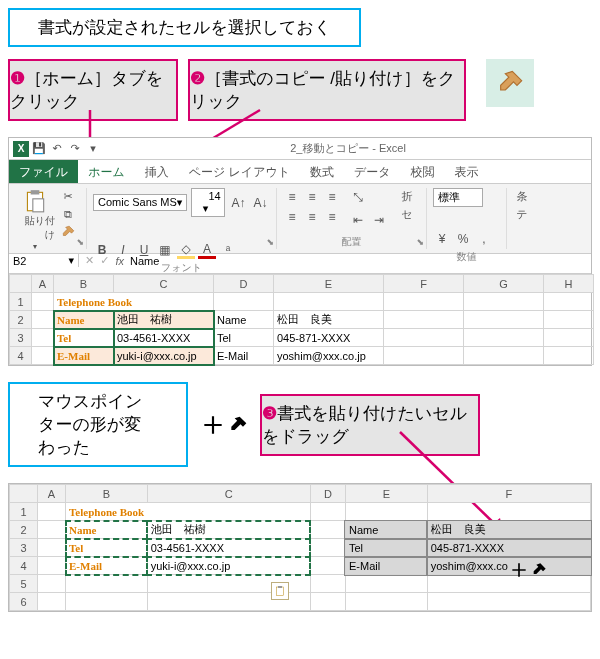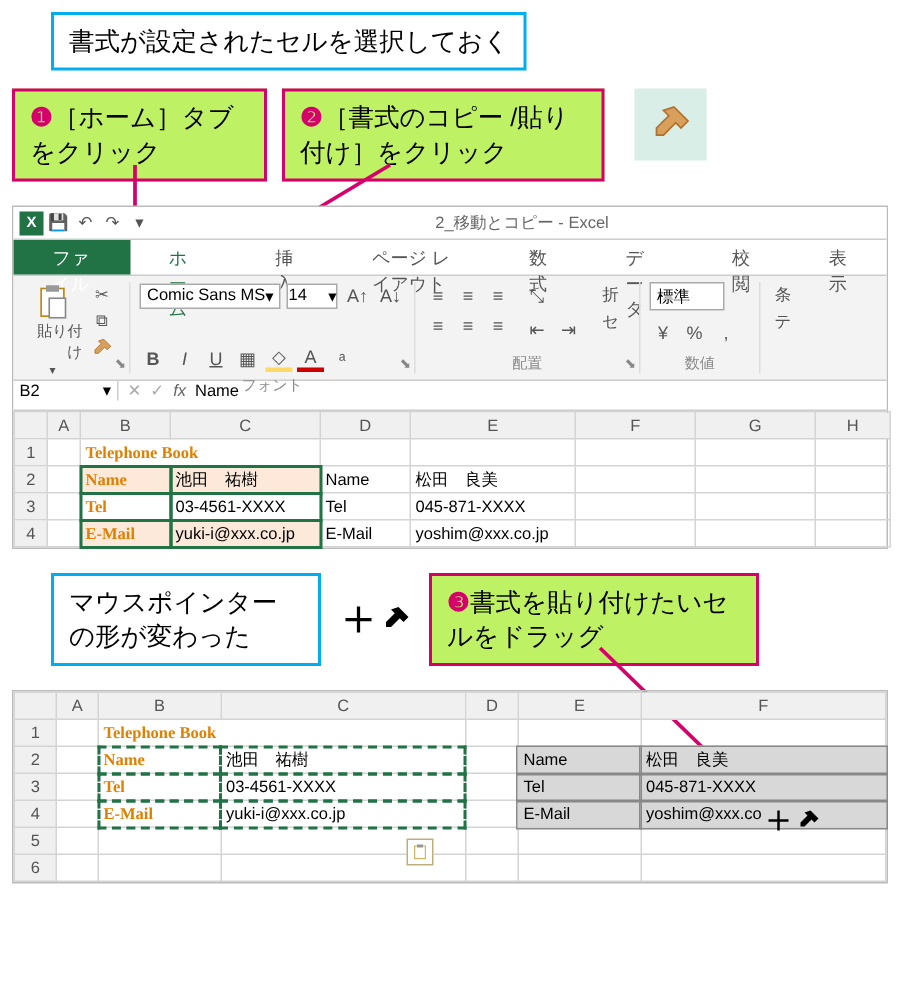--- a/index.html
+++ b/index.html
@@ -1,44 +1,44 @@
 <!DOCTYPE html>
 <html><head>
 <meta charset="utf-8">
 <style>
   * { box-sizing: border-box; margin: 0; padding: 0; }
   body { font-family: "Meiryo", "Hiragino Kaku Gothic Pro", sans-serif; font-size: 12px; background: #fff; width: 600px; }
-  .callout-blue { border: 2px solid #00aeef; padding: 6px 10px; display: inline-block; font-size: 17px; background: #fff; margin-left: 26px; }
-  .callout-pink { border: 2px solid #d6006c; padding: 6px 10px; display: inline-block; font-size: 17px; background: #bef264; position: relative; }
+  .callout-blue { border: 2px solid #00aeef; padding: 6px 28px; display: inline-block; font-size: 17px; background: #fff; }
+  .callout-pink { border: 2px solid #d6006c; padding: 6px 0; display: inline-block; font-size: 17px; background: #e5e5e5; position: relative; }
   .circled { color: #d6006c; font-weight: bold; }
   .top-area { padding: 8px; position: relative; }
   .row2 { display: flex; gap: 10px; margin-top: 12px; align-items: flex-start; }
   .brush-big { width: 48px; height: 48px; background: #d8eee6; display: flex; align-items: center; justify-content: center; margin-left: 10px; }
   .brush-big svg { width: 28px; height: 28px; }
   .excel-wrap { border: 1px solid #bbb; margin: 8px; position: relative; }
   .titlebar { background: #fff; display: flex; align-items: center; height: 22px; font-size: 11px; border-bottom: 1px solid #ccc; }
   .titlebar-left { display: flex; gap: 2px; padding: 0 4px; }
   .qat-btn { width: 16px; height: 16px; display: flex; align-items: center; justify-content: center; color: #555; }
   .titlebar-title { flex: 1; text-align: center; color: #666; }
   .tabs { display: flex; background: #fff; border-bottom: 1px solid #ccc; height: 24px; font-size: 12px; }
-  .tab { padding: 4px 26px; color: #555; }
+  .tab { padding: 4px 10px; color: #555; }
   .tab.file { background: #217346; color: #fff; }
   .tab.active { color: #217346; }
   .ribbon { display: flex; background: #f3f3f3; border-bottom: 1px solid #ccc; padding: 4px 0; height: 70px; }
   .rgroup { border-right: 1px solid #ddd; padding: 0 6px; display: flex; flex-direction: column; justify-content: space-between; }
   .rgroup-body { display: flex; gap: 4px; align-items: flex-start; flex: 1; }
   .rgroup-label { font-size: 10px; color: #888; text-align: center; margin-top: 2px; }
   .paste-btn { display: flex; flex-direction: column; align-items: center; width: 40px; text-align: right; }
   .paste-icon { width: 26px; height: 26px; }
   .paste-lbl { font-size: 10px; color: #555; }
   .mini-col { display: flex; flex-direction: column; gap: 2px; }
   .mini-btn { width: 18px; height: 16px; display: flex; align-items: center; justify-content: center; font-size: 11px; color: #555; border: 1px solid transparent; }
   .font-row { display: flex; gap: 4px; align-items: center; }
   .font-sel { border: 1px solid #aaa; background: #fff; font-size: 11px; padding: 1px 4px; min-width: 90px; }
-  .size-sel { border: 1px solid #aaa; background: #fff; font-size: 11px; padding: 1px 0; width: 34px; }
+  .size-sel { border: 1px solid #aaa; background: #fff; font-size: 11px; padding: 1px 16px; width: 34px; }
   .btnrow { display: flex; gap: 3px; margin-top: 3px; }
   .tb { width: 18px; height: 18px; display: flex; align-items: center; justify-content: center; font-size: 12px; color: #555; }
   .tb.bold { font-weight: bold; }
   .tb.italic { font-style: italic; }
   .tb.underline { text-decoration: underline; }
   .align-grid { display: grid; grid-template-columns: repeat(3, 18px); gap: 2px; }
   .num-sel { border: 1px solid #aaa; background: #fff; font-size: 11px; padding: 1px 4px; width: 50px; }
   .namebox-row { display: flex; border-bottom: 1px solid #ccc; height: 20px; align-items: flex-start; background: #fff; }
   .namebox { border-right: 1px solid #ccc; width: 70px; padding: 0 4px; font-size: 11px; display: flex; align-items: center; justify-content: space-between; }
   .fx-area { display: flex; align-items: center; gap: 6px; padding: 0 6px; font-size: 11px; flex: 1; }
@@ -70,21 +70,21 @@
 </head>
 <body>
 
 <div class="top-area" style="position:relative">
   <div class="callout-blue">書式が設定されたセルを選択しておく</div>
 
   <div class="row2">
     <div class="callout-pink" style="width:170px">
       <span class="circled">❶</span><span>［ホーム］タブをクリック</span>
     </div>
-    <div class="callout-pink" style="width:215px">
+    <div class="callout-pink" style="width:278px">
       <span class="circled">❷</span><span>［書式のコピー /貼り付け］をクリック</span>
     </div>
     <div class="brush-big">
       <svg viewBox="0 0 24 24">
           <path d="M14 2l8 8-4 4-3-3-7 7H4v-4l7-7-3-3z" fill="#d9a05b" stroke="#b07030"></path>
         </svg>
     </div>
   </div>
 
   
@@ -193,21 +193,21 @@
         <div class="mini-col" style="margin-left:6px">
           <div class="mini-btn">折</div>
           <div class="mini-btn">セ</div>
         </div>
       </div>
       <div class="rgroup-label">配置</div>
       <span class="dlg-expand">⬊</span>
     </div>
 
     <div class="rgroup" style="position:relative;width:80px">
-      <div style="display:flex;flex-direction:column;gap:3px">
+      <div style="display:flex;flex-direction:column;gap:20px">
         <div class="num-sel"><span>標準</span></div>
         <div class="btnrow">
           <div class="tb">¥</div>
           <div class="tb">%</div>
           <div class="tb">,</div>
         </div>
       </div>
       <div class="rgroup-label">数値</div>
     </div>
 

